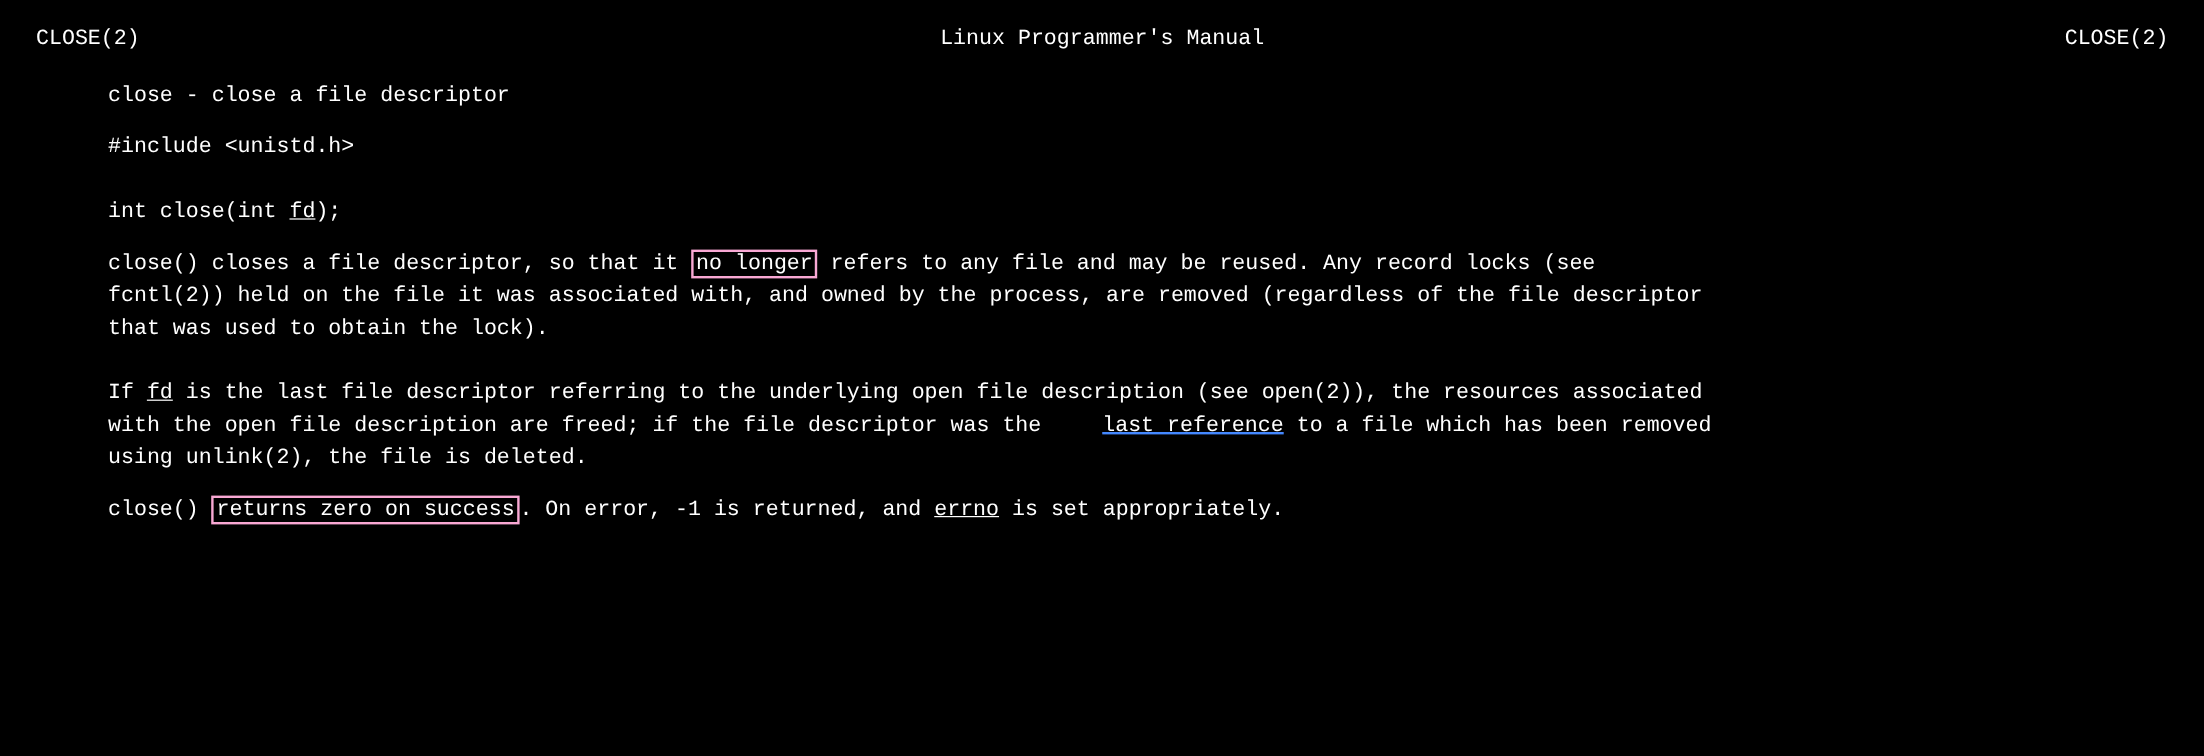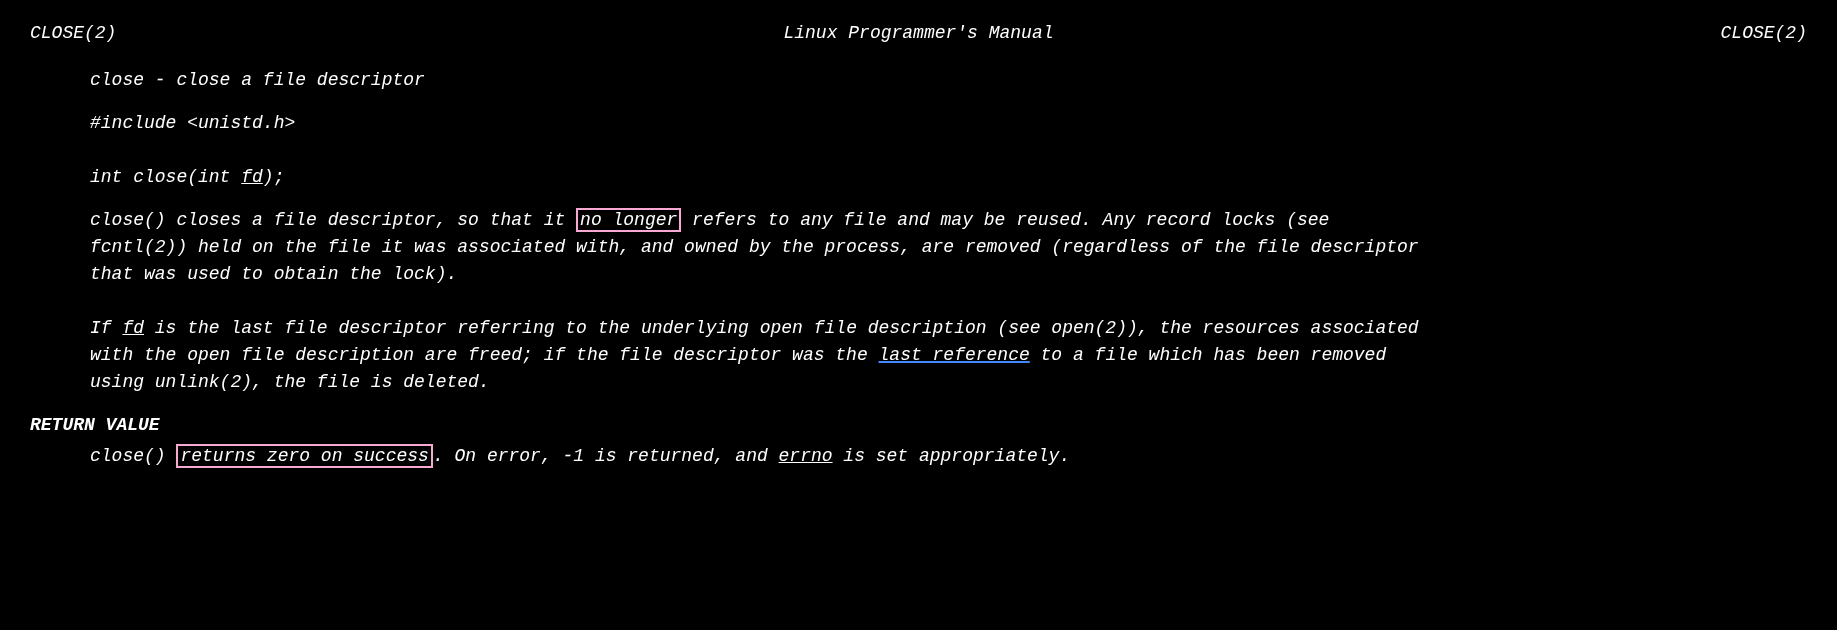--- a/index.html
+++ b/index.html
@@ -1,19 +1,18 @@
 <!DOCTYPE html>
 <html><head>
   <meta charset="utf-8">
   <style>
     * {
       margin: 0;
       padding: 0;
       box-sizing: border-box;
-      font-style: italic;
     }
 
     body {
       background-color: #000000;
       color: #ffffff;
       font-family: 'Courier New', Courier, monospace;
       font-size: 18px;
       line-height: 1.5;
       padding: 20px 30px;
       width: 1837px;
@@ -46,20 +45,21 @@
 
     .highlight-red {
       border: 2px solid #f9a8d4;
       padding: 0 2px;
     }
 
     .highlight-blue {
       text-decoration: underline;
       text-decoration-color: #4488ff;
       text-decoration-thickness: 2px;
+      margin-left: 40px;
     }
 
     .blank-line {
       height: 1.5em;
     }
   </style>
 </head>
 <body>
 
 <div class="header-line">
@@ -92,19 +92,18 @@
       <span>If </span><span class="underline">fd</span><span> is the last file descriptor referring to the underlying open file description (see open(2)), the resources associated</span>
     </div>
     <div>
       <span>with the open file description are freed; if the file descriptor was the </span><span class="highlight-blue">last reference</span><span> to a file which  has  been  removed</span>
     </div>
     <div>using unlink(2), the file is deleted.</div>
   </div>
 </div>
 
 <div class="section">
-  <div class="section-title">RETURN VALUE</div>
   <div class="section-content">
     <div>
       <span>close() </span><span class="highlight-red">returns zero on success</span><span>.  On error, -1 is returned, and </span><span class="underline">errno</span><span> is set appropriately.</span>
     </div>
   </div>
 </div>
 
 </body></html>

